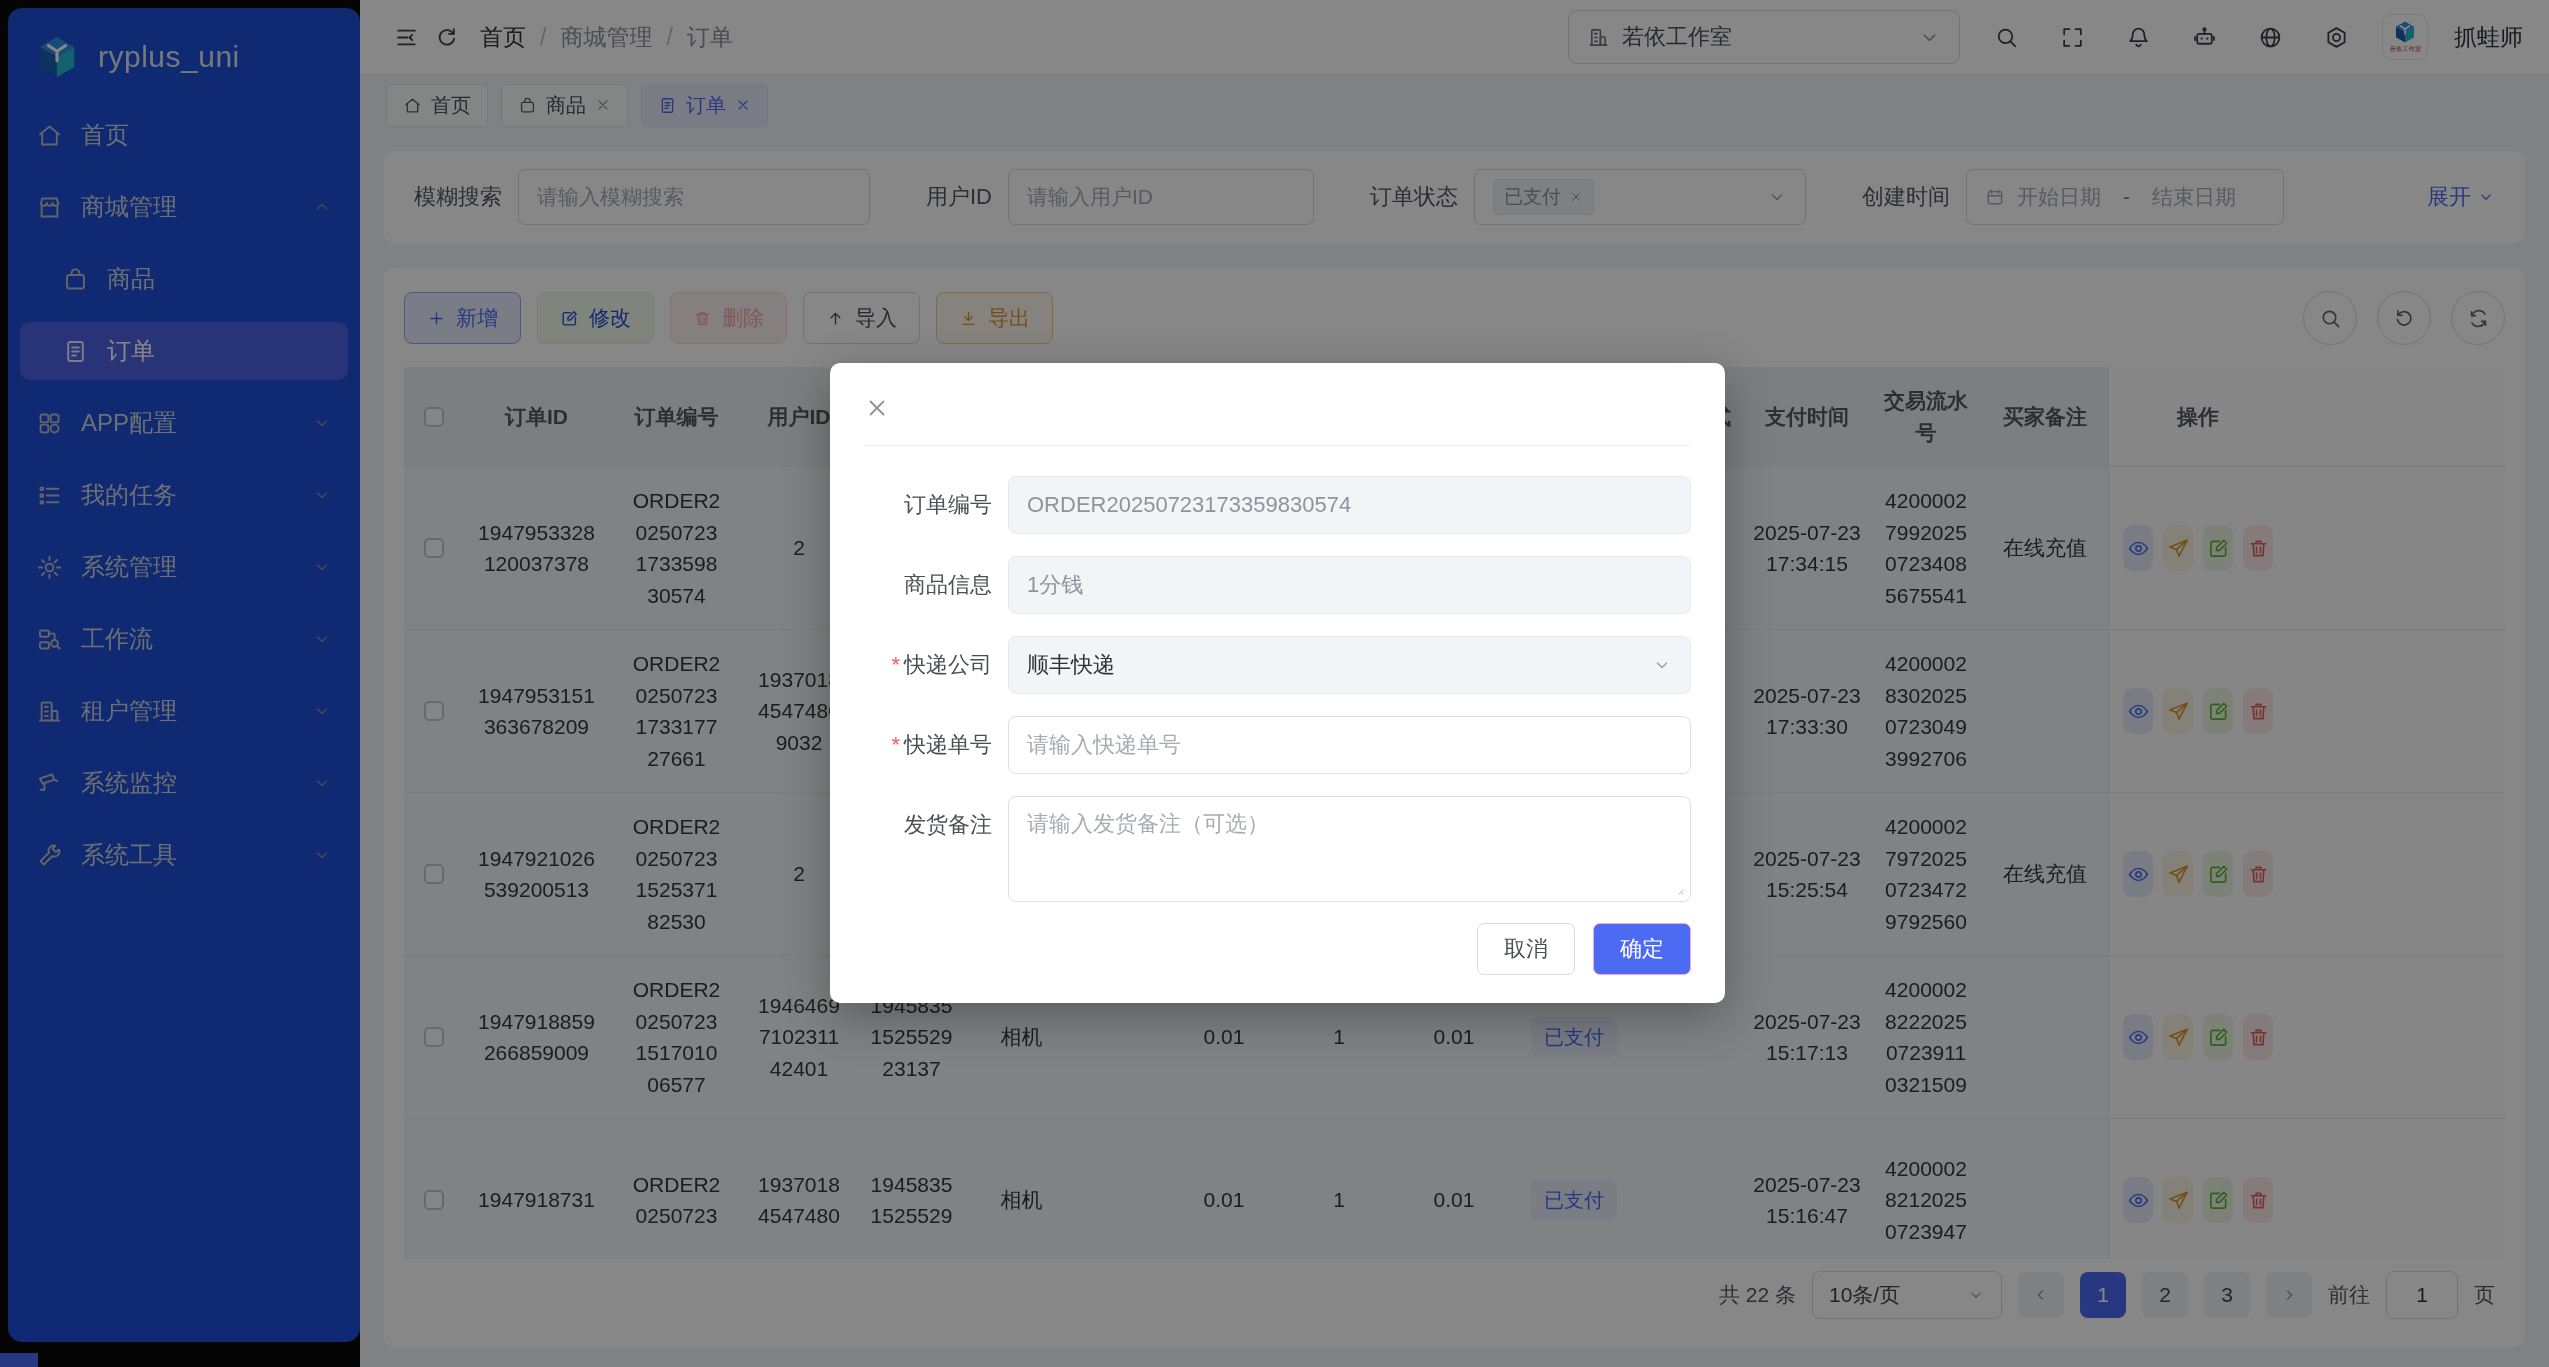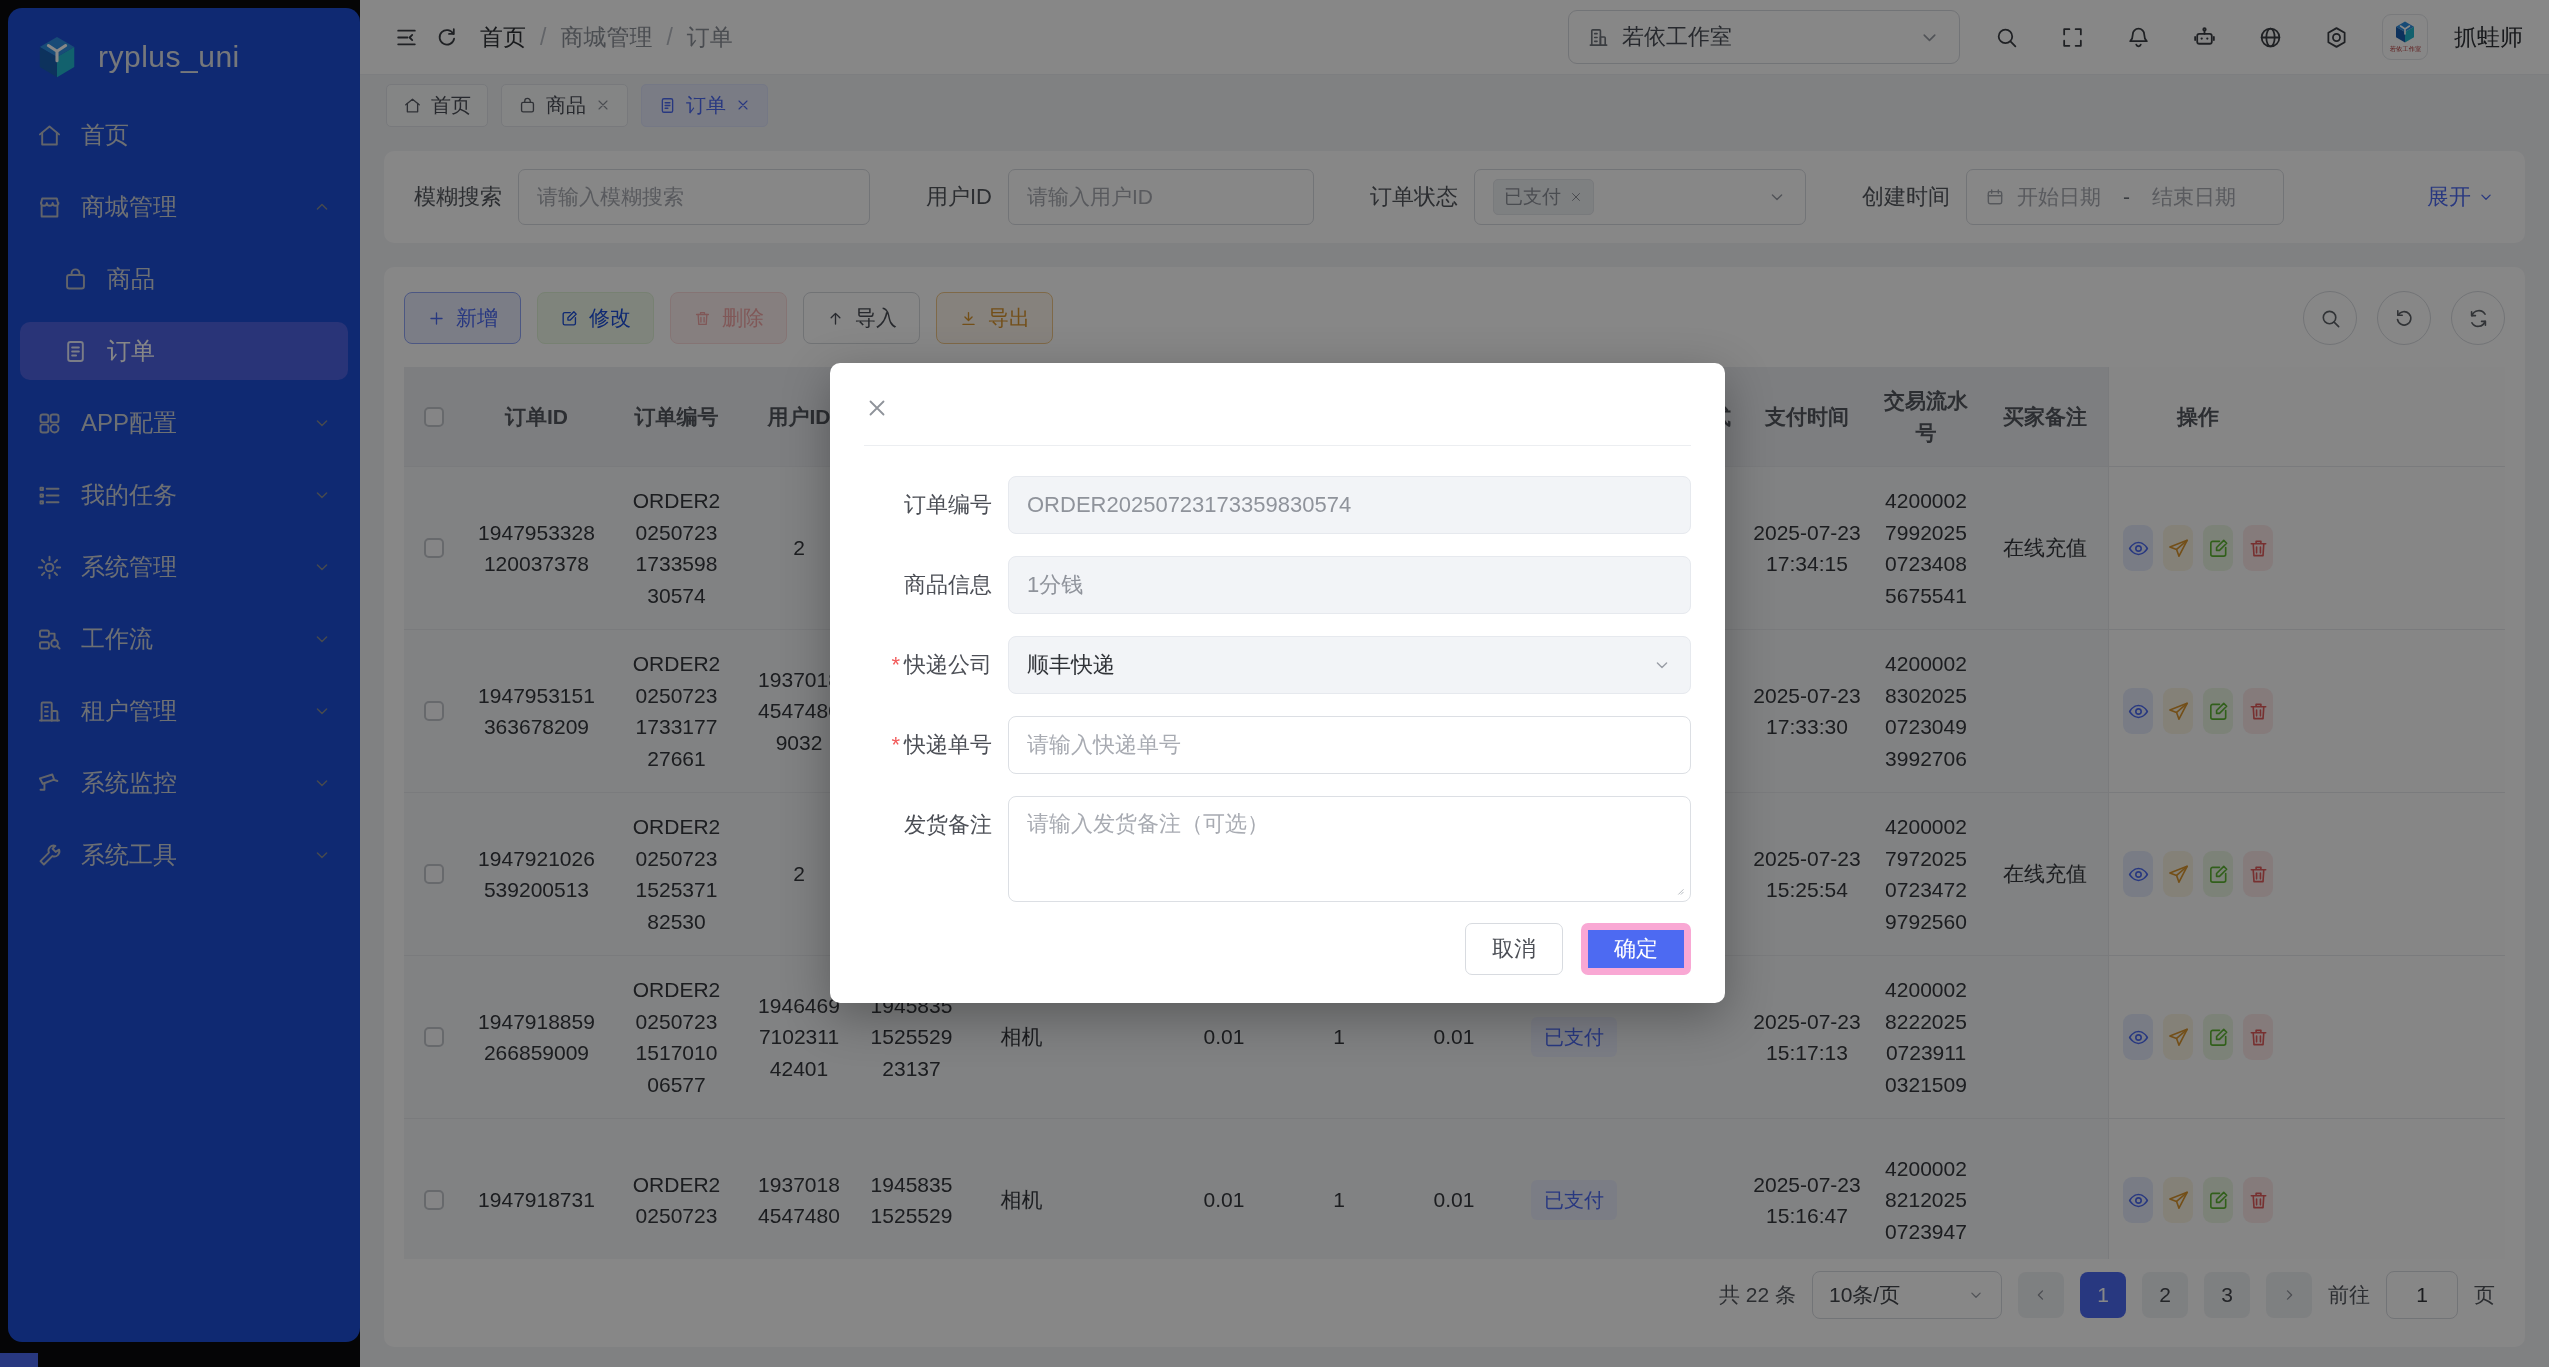--- a/index.html
+++ b/index.html
@@ -124,21 +124,21 @@
 .m-field{flex:1;margin-left:16px}
 .m-input{height:58px;border-radius:8px;border:1px solid #dcdfe4;display:flex;align-items:center;padding:0 18px;font-size:22px;color:#35383d;background:#fff}
 .m-input.disabled{background:#f2f4f7;border-color:#e6e9ee;color:#8f939b}
 .m-input.select{background:#f2f4f7;border-color:#e6e9ee;color:#303338;cursor:pointer}
 .m-input .sel-chev{width:20px;height:20px}
 .m-textarea{height:106px;border-radius:8px;border:1px solid #dcdfe4;padding:12px 18px;font-size:22px;position:relative;background:#fff}
 .resize-h{position:absolute;right:5px;bottom:5px;width:14px;height:14px;color:#b6bac0}
 .m-foot{position:absolute;right:34px;bottom:28px;display:flex;gap:18px}
 .m-btn{height:52px;border-radius:7px;padding:0 26px;font-size:22px;display:flex;align-items:center;cursor:pointer}
 .m-cancel{background:#fff;border:1px solid #d8dbe0;color:#4c4f56}
-.m-ok{background:#4d6af2;border:7px solid #f9a8d4;color:#fff}
+.m-ok{background:#4d6af2;border:1px solid #f9a8d4;color:#fff}
 </style>
 </head>
 <body>
 
 <div class="app">
 
   <aside class="sidebar">
     <div class="logo-row">
       <span class="logo-ic ic" id="logo-slot">
           <svg viewBox="0 0 24 24">

